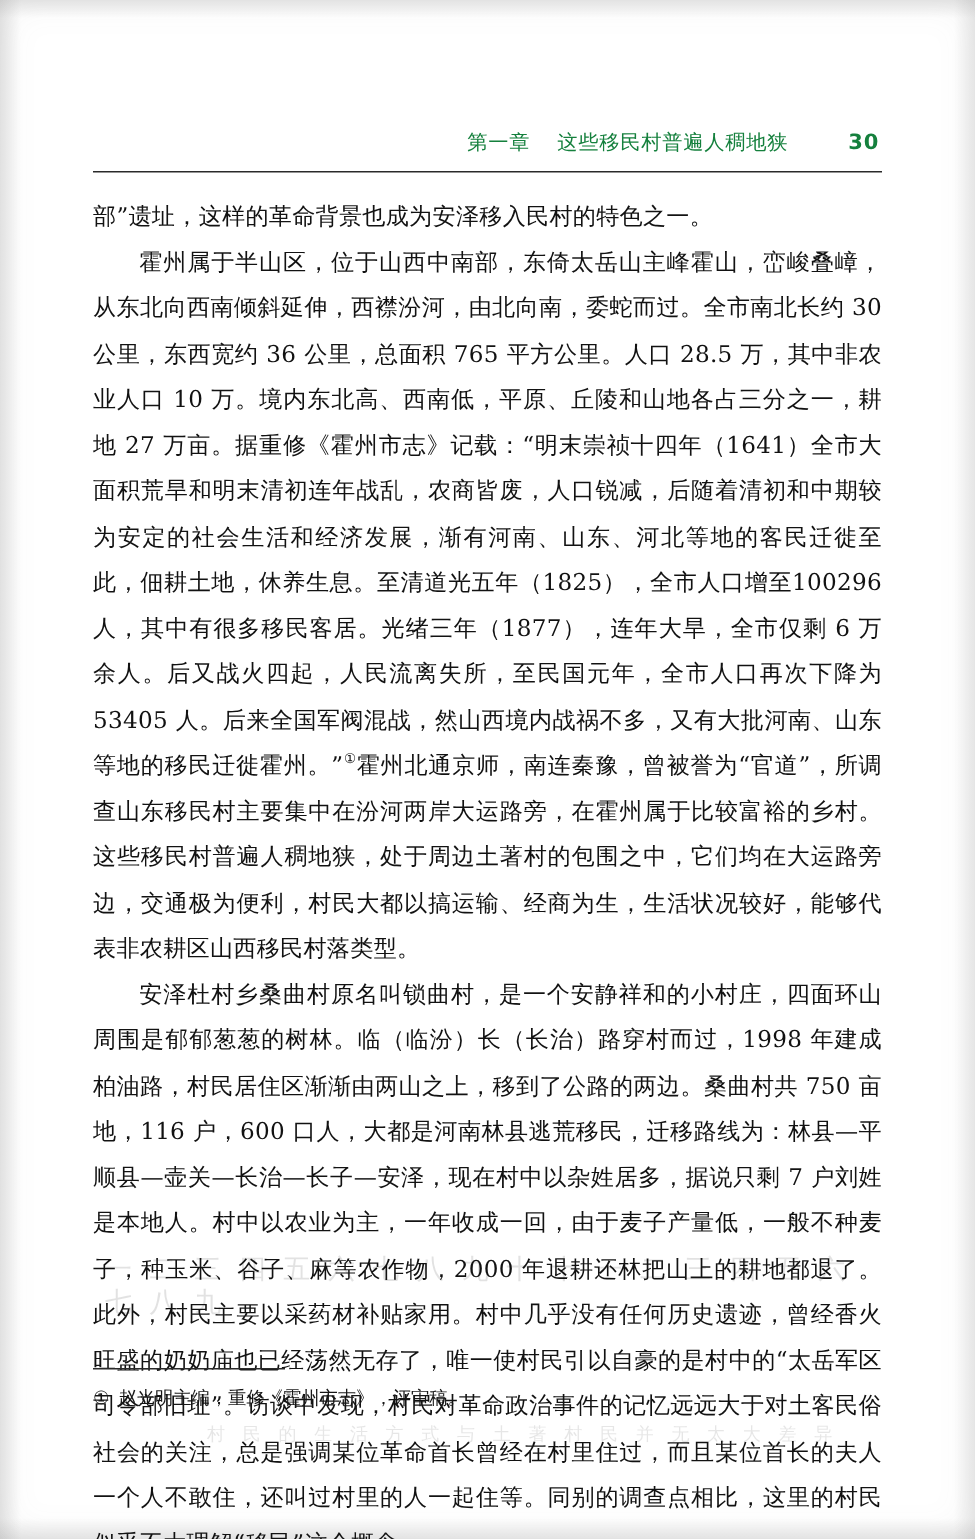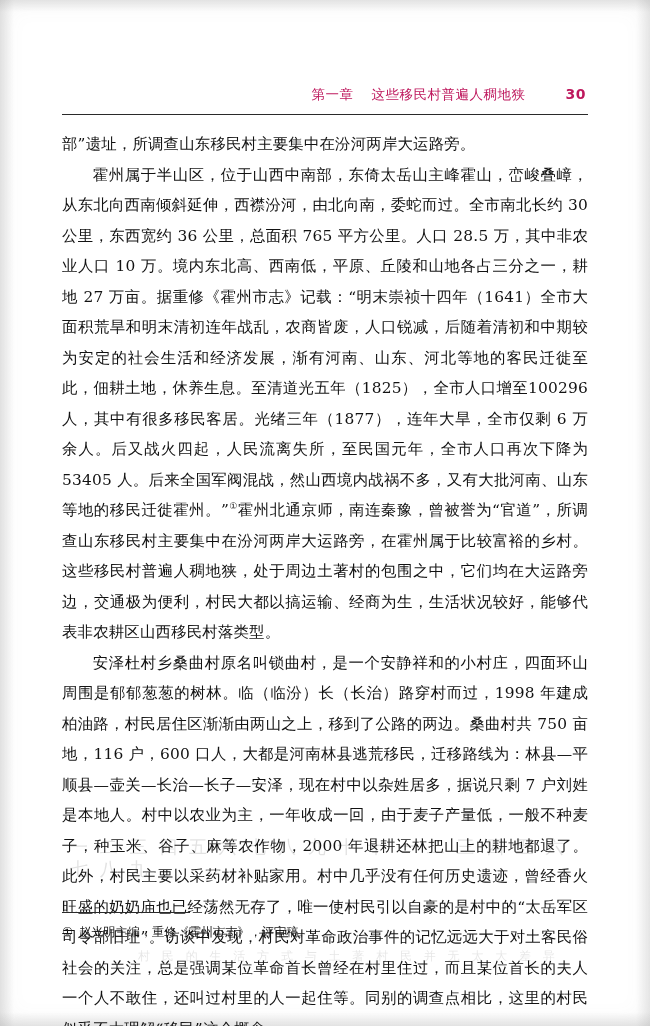--- a/index.html
+++ b/index.html
@@ -58,21 +58,21 @@
     left: 62px;
     top: 86px;
     width: 526px;
   }
 
   .header-line {
     display: flex;
     align-items: baseline;
     justify-content: flex-end;
     font-size: 13.5px;
-    color: #be185d;
+    color: #15803d;
     letter-spacing: 0.5px;
     margin-bottom: 10px;
     padding-right: 2px;
   }
   .header-chapter {
     margin-right: 18px;
   }
   .header-title {
     margin-right: 40px;
   }
@@ -173,21 +173,21 @@
 
     <div class="header-line">
       <span class="header-chapter">第一章</span>
       <span class="header-title">这些移民村普遍人稠地狭</span>
       <span class="header-page">30</span>
     </div>
 
     <div class="rule"></div>
 
     <div class="body-text">
-      <p>部”遗址，所调查山东移民村主要集中在汾河两岸大运路旁。</p>
+      <p>部”遗址，这样的革命背景也成为安泽移入民村的特色之一。</p>
       <p class="indent"><span>霍州属于半山区，位于山西中南部，东倚太岳山主峰霍山，峦峻叠嶂，从东北向西南倾斜延伸，西襟汾河，由北向南，委蛇而过。全市南北长约 30 公里，东西宽约 36 公里，总面积 765 平方公里。人口 28.5 万，其中非农业人口 10 万。境内东北高、西南低，平原、丘陵和山地各占三分之一，耕地 27 万亩。据重修《霍州市志》记载：“明末崇祯十四年（1641）全市大面积荒旱和明末清初连年战乱，农商皆废，人口锐减，后随着清初和中期较为安定的社会生活和经济发展，渐有河南、山东、河北等地的客民迁徙至此，佃耕土地，休养生息。至清道光五年（1825），全市人口增至100296 人，其中有很多移民客居。光绪三年（1877），连年大旱，全市仅剩 6 万余人。后又战火四起，人民流离失所，至民国元年，全市人口再次下降为 53405 人。后来全国军阀混战，然山西境内战祸不多，又有大批河南、山东等地的移民迁徙霍州。”</span><sup class="fn">①</sup><span>霍州北通京师，南连秦豫，曾被誉为“官道”，所调查山东移民村主要集中在汾河两岸大运路旁，在霍州属于比较富裕的乡村。这些移民村普遍人稠地狭，处于周边土著村的包围之中，它们均在大运路旁边，交通极为便利，村民大都以搞运输、经商为生，生活状况较好，能够代表非农耕区山西移民村落类型。</span></p>
       <p class="indent">安泽杜村乡桑曲村原名叫锁曲村，是一个安静祥和的小村庄，四面环山周围是郁郁葱葱的树林。临（临汾）长（长治）路穿村而过，1998 年建成柏油路，村民居住区渐渐由两山之上，移到了公路的两边。桑曲村共 750 亩地，116 户，600 口人，大都是河南林县逃荒移民，迁移路线为：林县—平顺县—壶关—长治—长子—安泽，现在村中以杂姓居多，据说只剩 7 户刘姓是本地人。村中以农业为主，一年收成一回，由于麦子产量低，一般不种麦子，种玉米、谷子、麻等农作物，2000 年退耕还林把山上的耕地都退了。此外，村民主要以采药材补贴家用。村中几乎没有任何历史遗迹，曾经香火旺盛的奶奶庙也已经荡然无存了，唯一使村民引以自豪的是村中的“太岳军区司令部旧址”。访谈中发现，村民对革命政治事件的记忆远远大于对土客民俗社会的关注，总是强调某位革命首长曾经在村里住过，而且某位首长的夫人一个人不敢住，还叫过村里的人一起住等。同别的调查点相比，这里的村民似乎不太理解“移民”这个概念，</p>
     </div>
   </div>
 
   <div class="footnote-wrap">
     <div class="footnote-rule"></div>
     <div class="footnote">
       <span class="marker">①</span><span>赵光明主编，重修《霍州市志》，评审稿。</span>
     </div>

